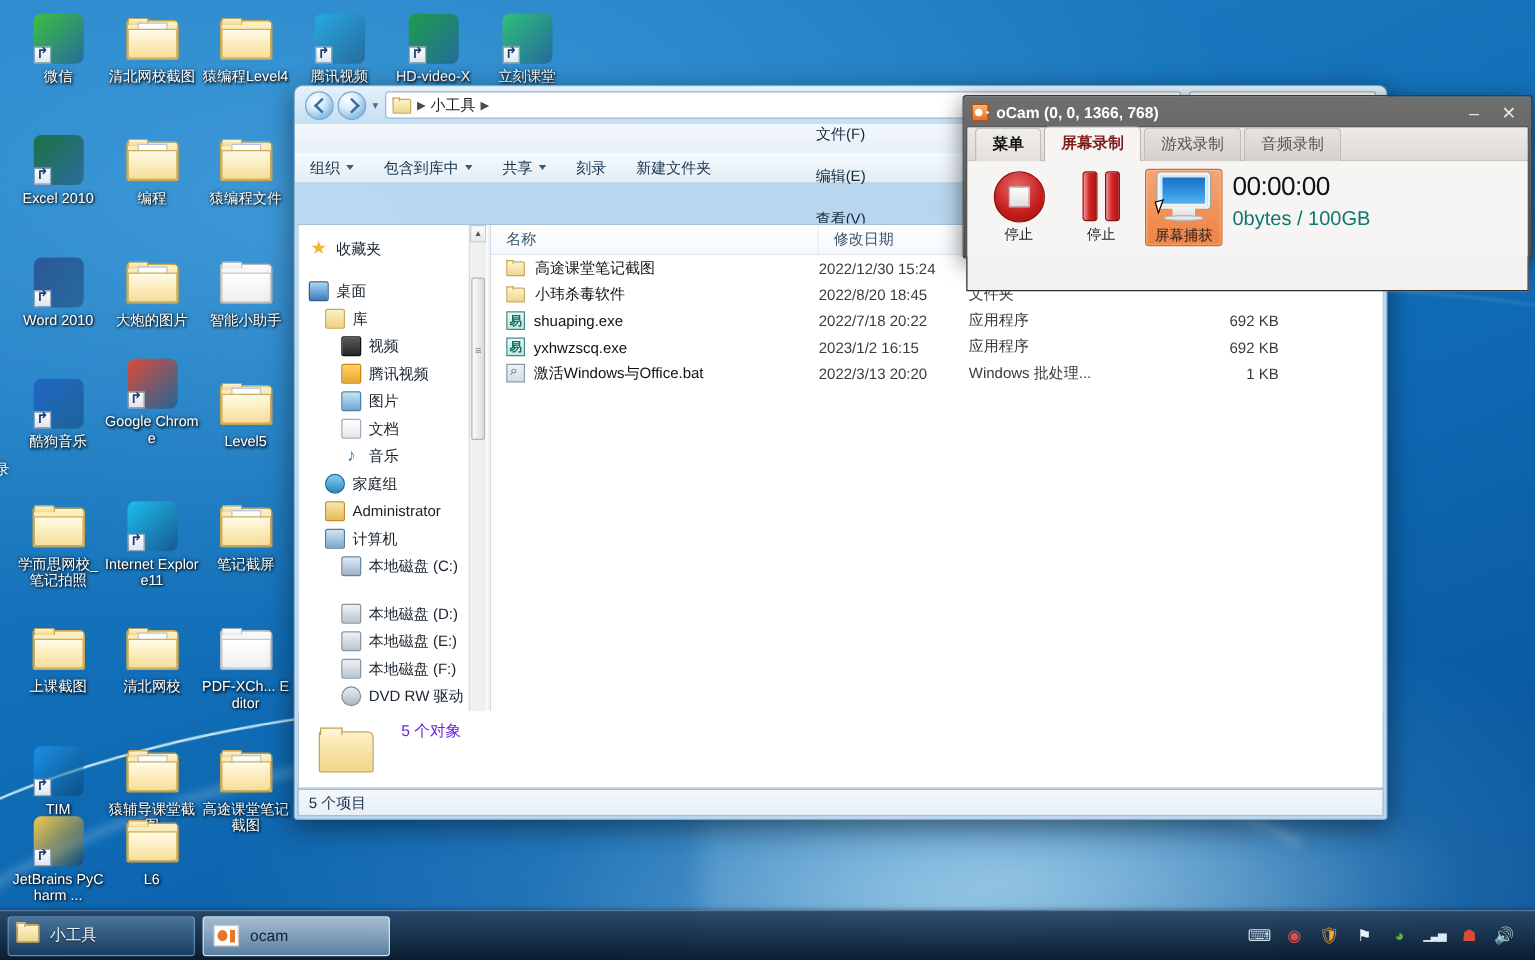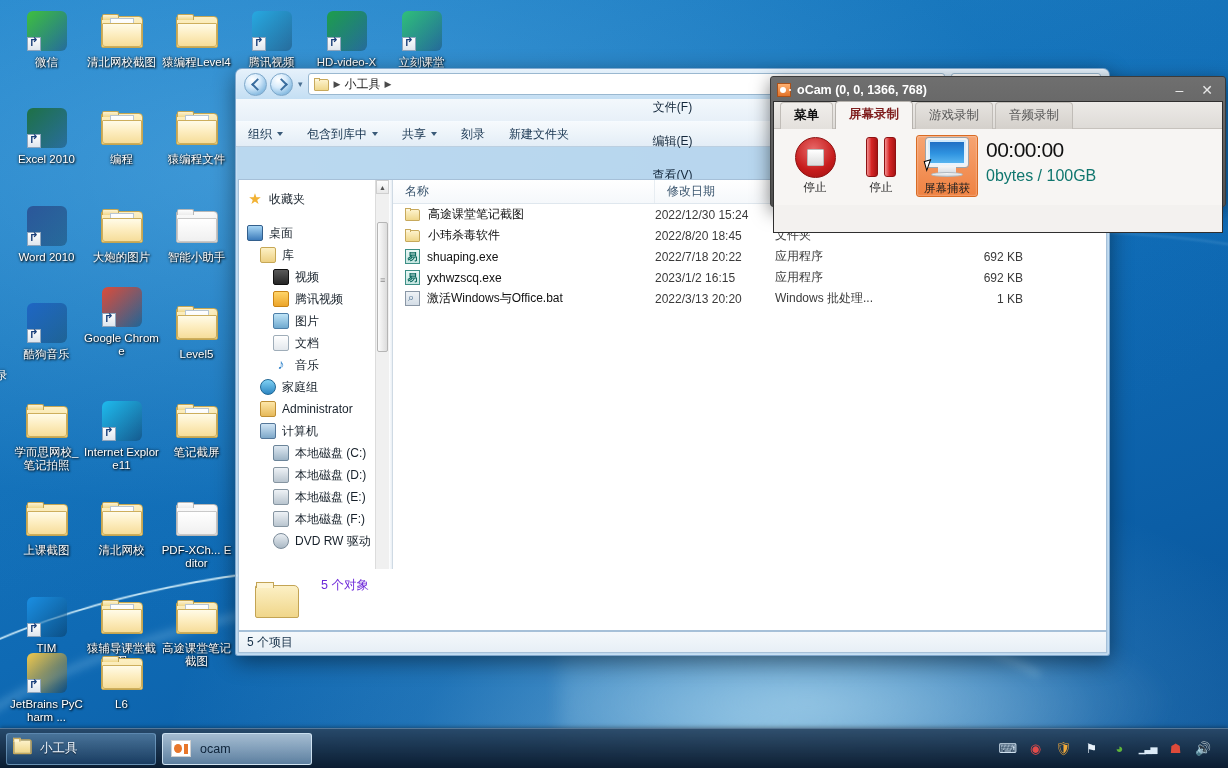--- a/index.html
+++ b/index.html
@@ -572,21 +572,21 @@
             <span>Administrator</span>
           </div>
           <div class="tnode" style="padding-left: 13px;">
             <span class="tico" style="border-radius:2px;background:linear-gradient(#cfe4f5,#7ea8c9);border:1px solid #54779a;"></span>
             <span>计算机</span>
           </div>
           <div class="tnode" style="padding-left: 26px;">
             <span class="tico" style="border-radius:2px;background:linear-gradient(#dfe9f2,#9db4c6);border:1px solid #6b8499;"></span>
             <span>本地磁盘 (C:)</span>
           </div>
-          <div class="tnode" style="padding-left: 26px;">
+          <div class="tnode" style="padding-left: 26px; margin-top: 16px;">
             <span class="tico" style="border-radius:2px;background:linear-gradient(#eef2f6,#b9c5cf);border:1px solid #8695a1;"></span>
             <span>本地磁盘 (D:)</span>
           </div>
           <div class="tnode" style="padding-left: 26px;">
             <span class="tico" style="border-radius:2px;background:linear-gradient(#eef2f6,#b9c5cf);border:1px solid #8695a1;"></span>
             <span>本地磁盘 (E:)</span>
           </div>
           <div class="tnode" style="padding-left: 26px;">
             <span class="tico" style="border-radius:2px;background:linear-gradient(#eef2f6,#b9c5cf);border:1px solid #8695a1;"></span>
             <span>本地磁盘 (F:)</span>

